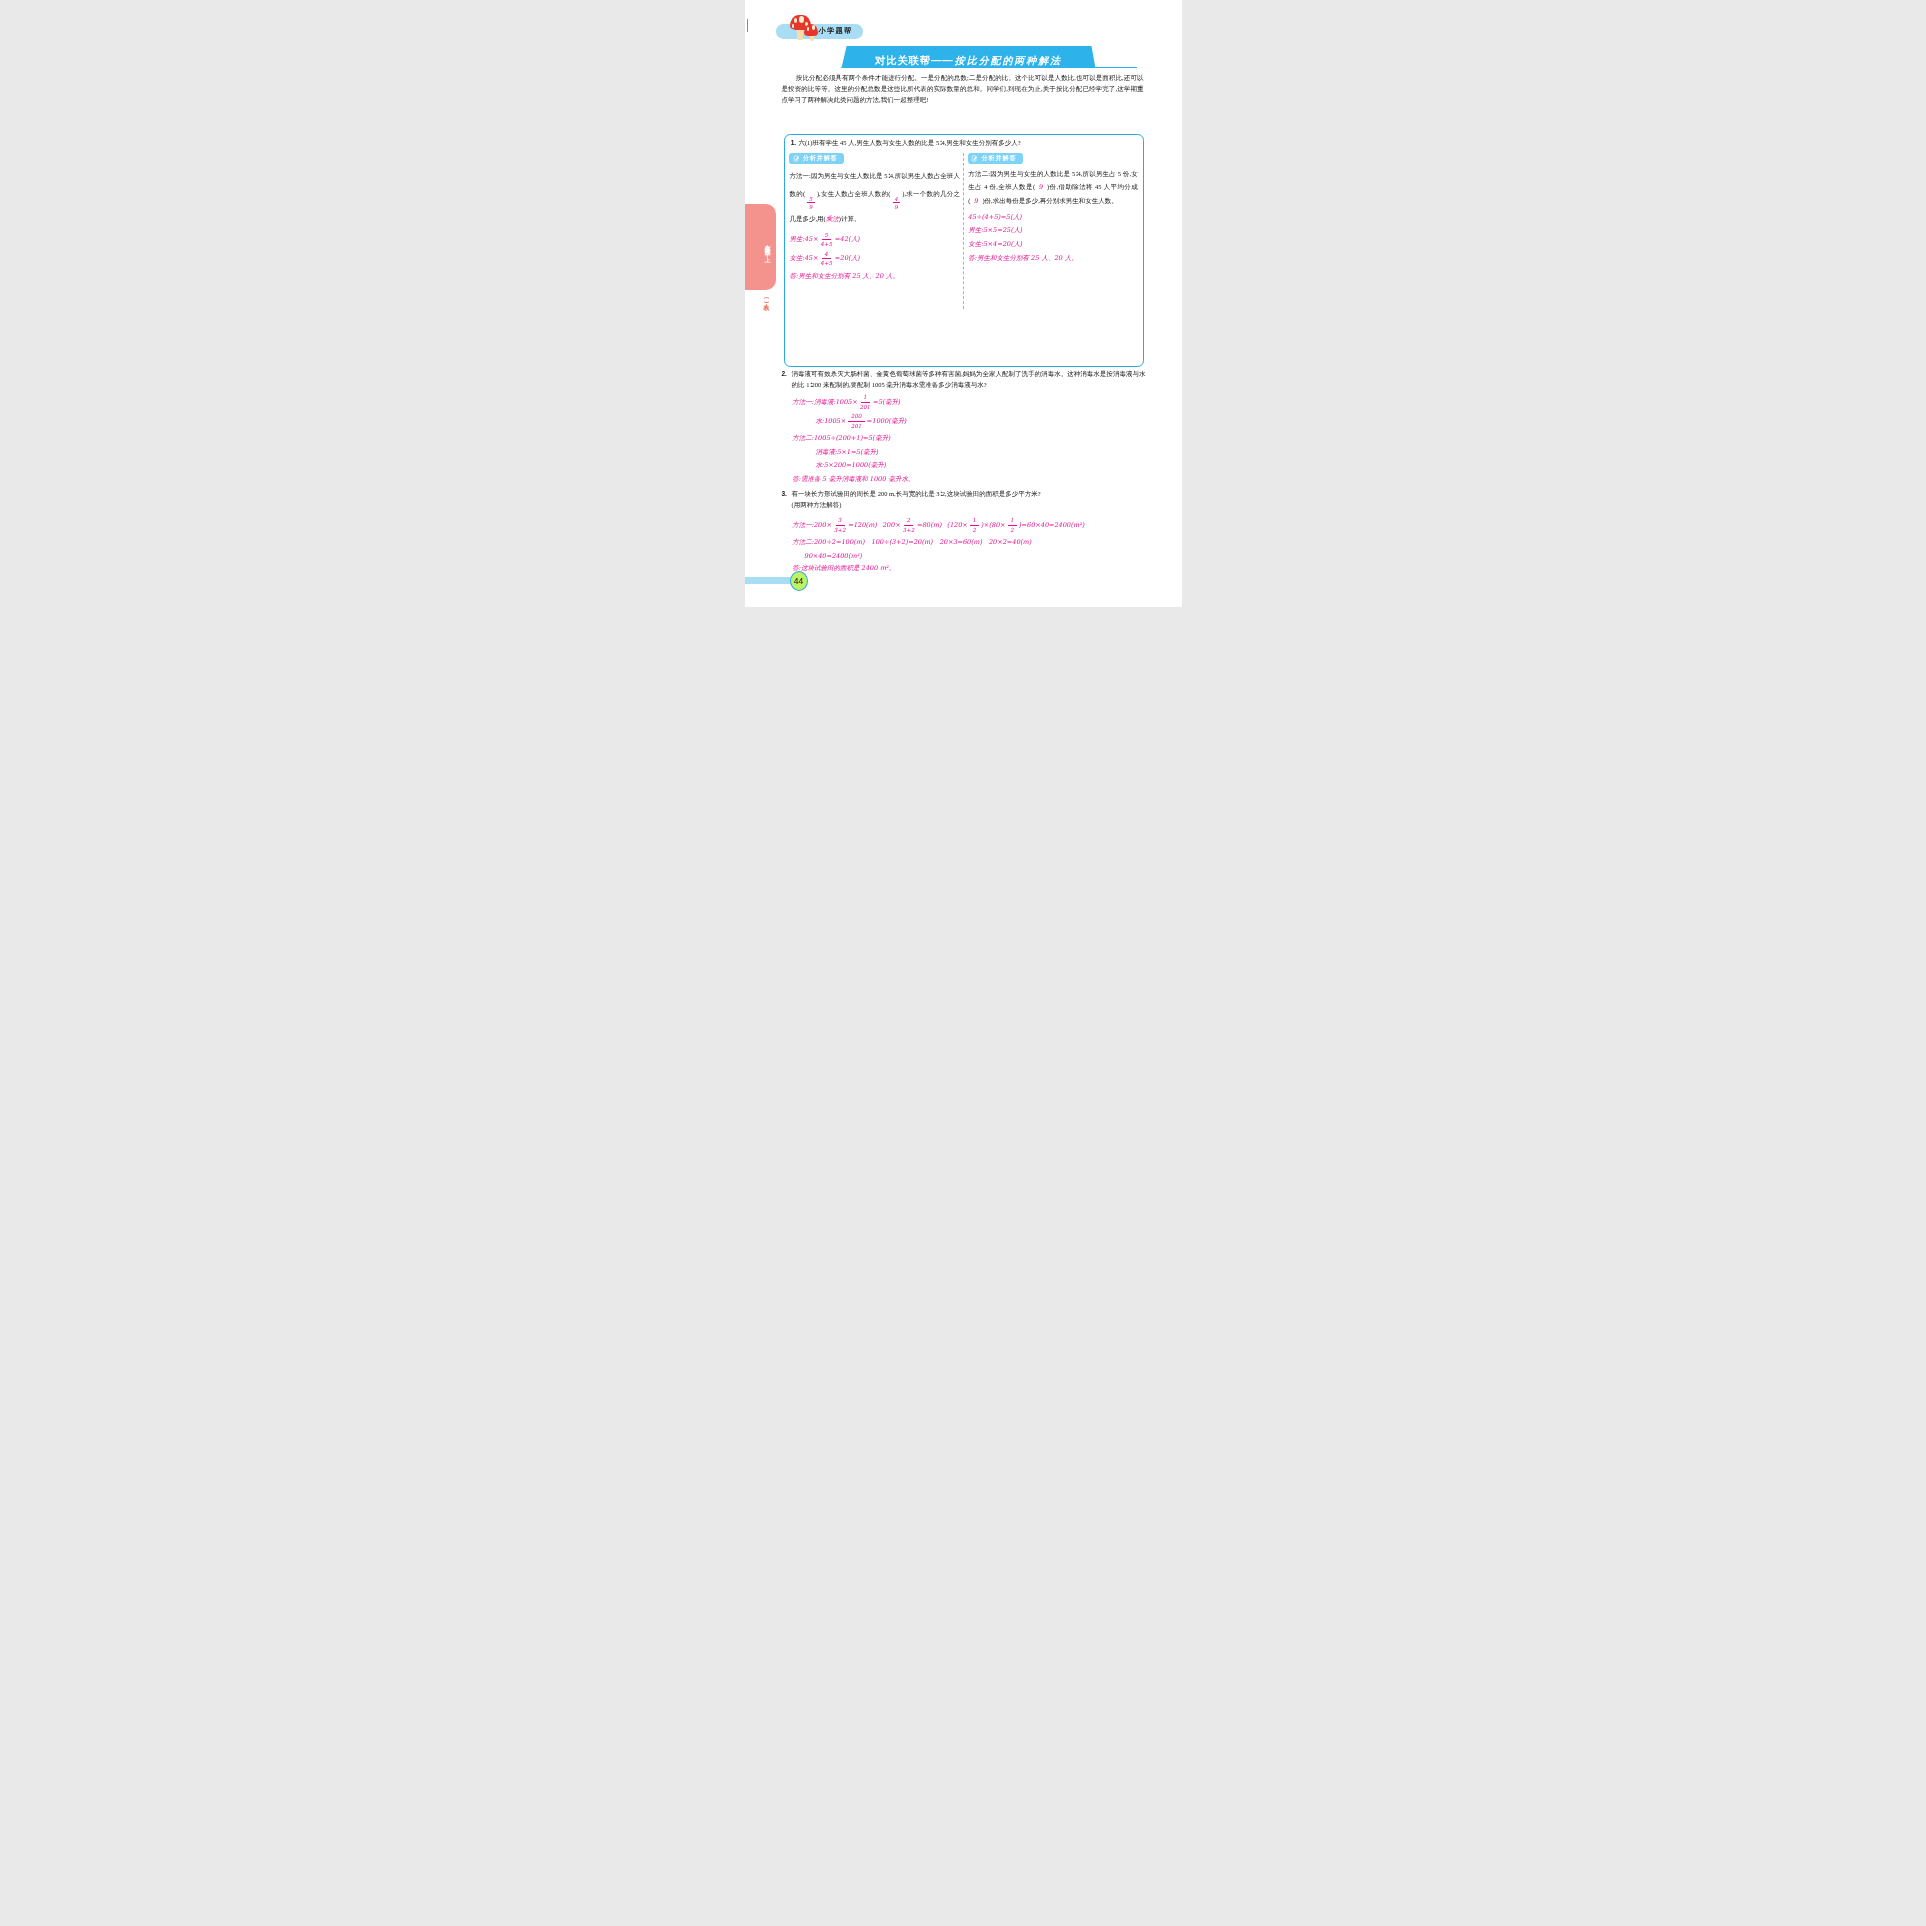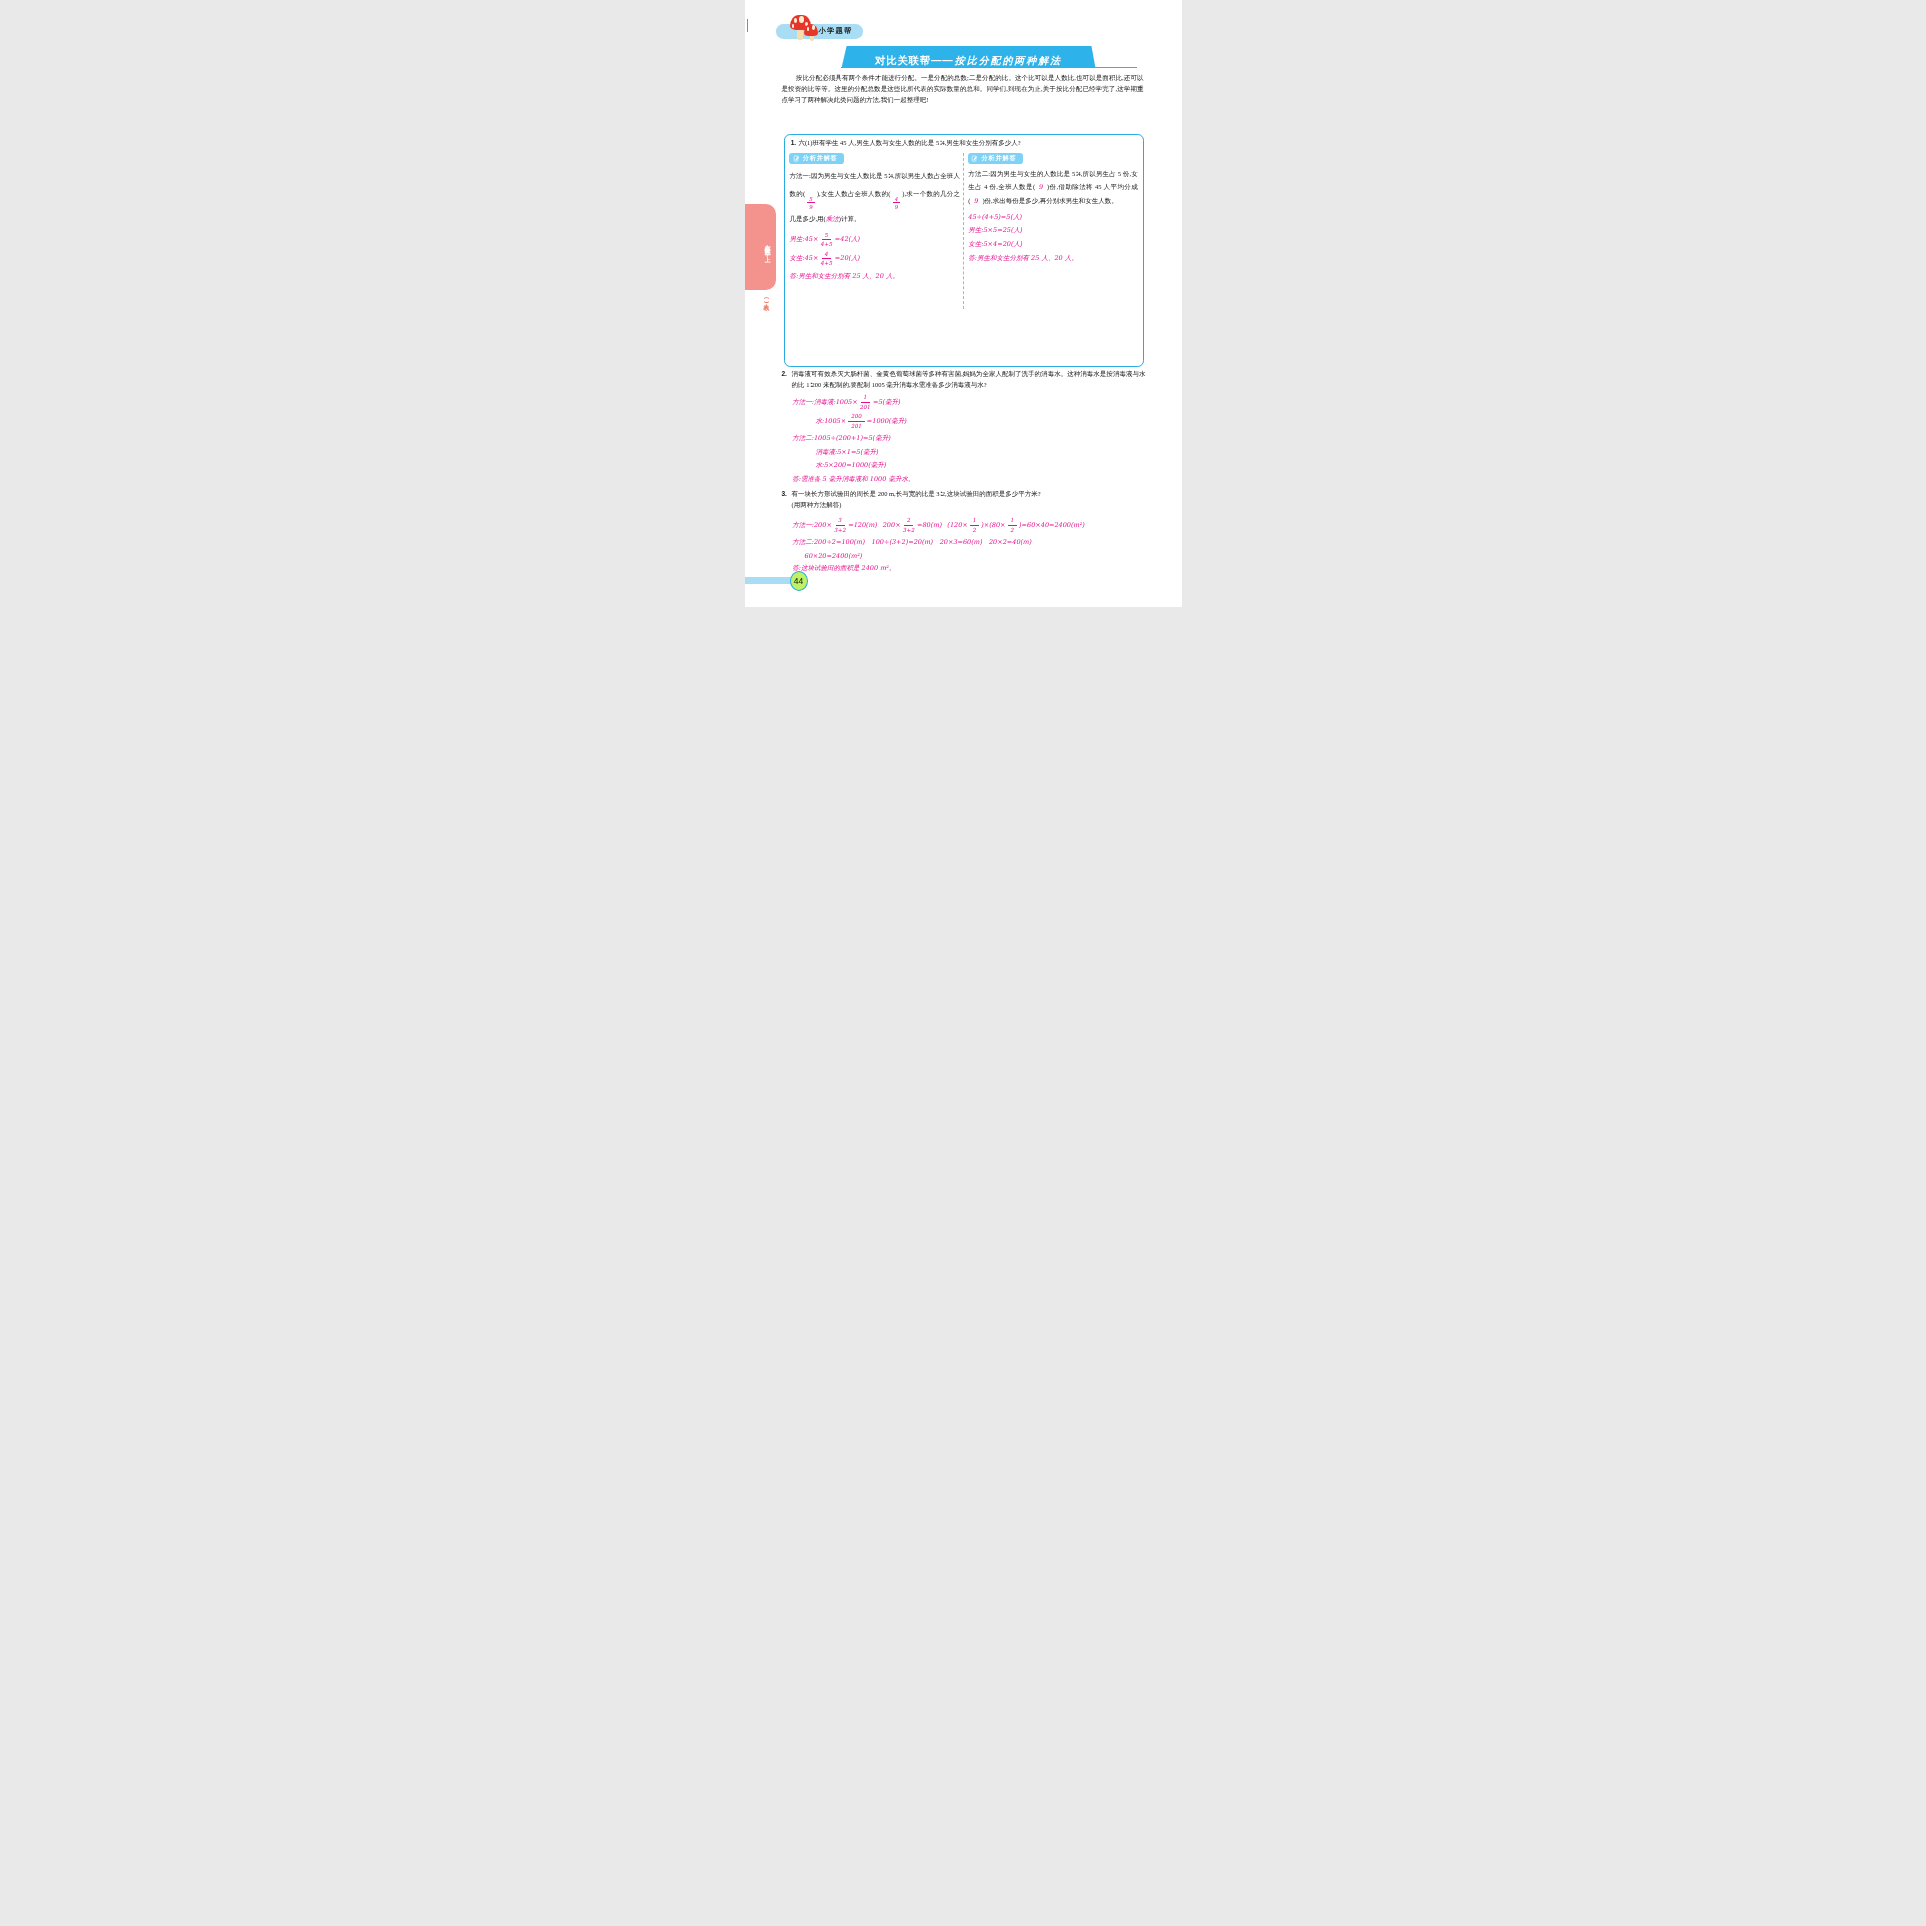--- a/index.html
+++ b/index.html
@@ -242,21 +242,21 @@
             <span class="fd">2</span>
           </span>
           <span>)×(80×</span>
           <span class="dfrac">
             <span class="fn">1</span>
             <span class="fd">2</span>
           </span>
           <span>)=60×40=2400(m²)</span>
       </div>
       <p class="mline hw">方法二:200÷2=100(m)　100÷(3+2)=20(m)　20×3=60(m)　20×2=40(m)</p>
-      <p class="mline hw ind-sm">60×20=2400(m²)</p>
+      <p class="mline hw ind-sm">90×40=2400(m²)</p>
       <p class="mline hw">答:这块试验田的面积是 2400 m²。</p>
     </div>
   </section>
 
   <aside class="side-tab">
     <span class="vtext">六年级数学·上</span>
   </aside>
   <div class="side-edition">(人教)</div>
 
   <div class="foot-bar"></div>

